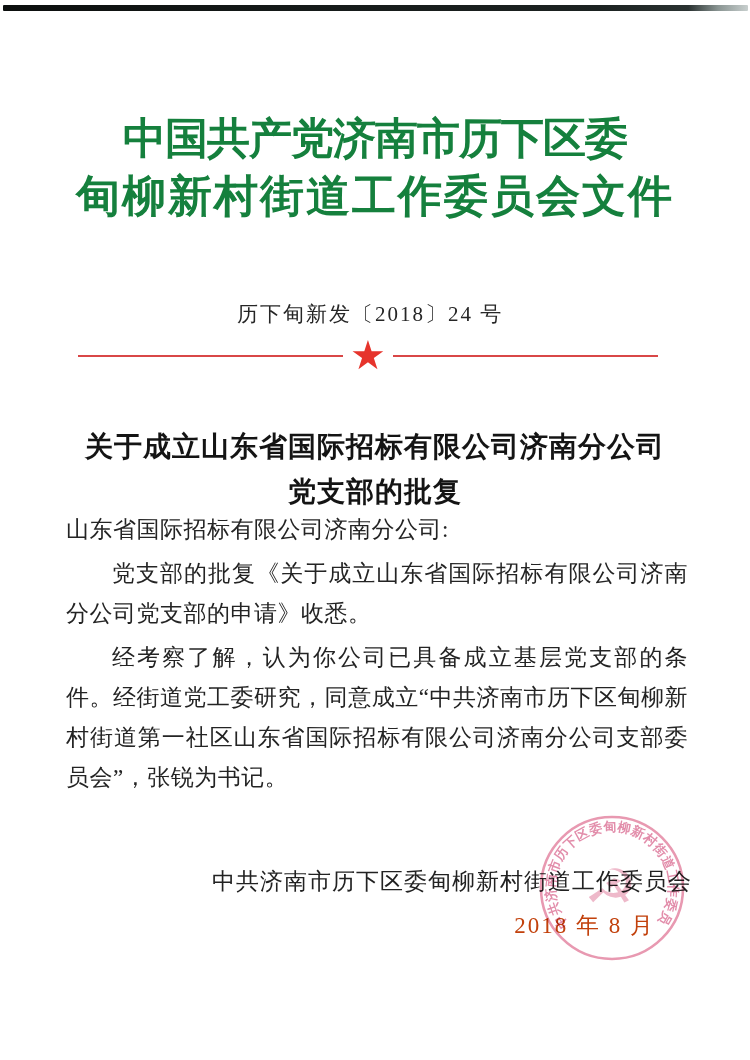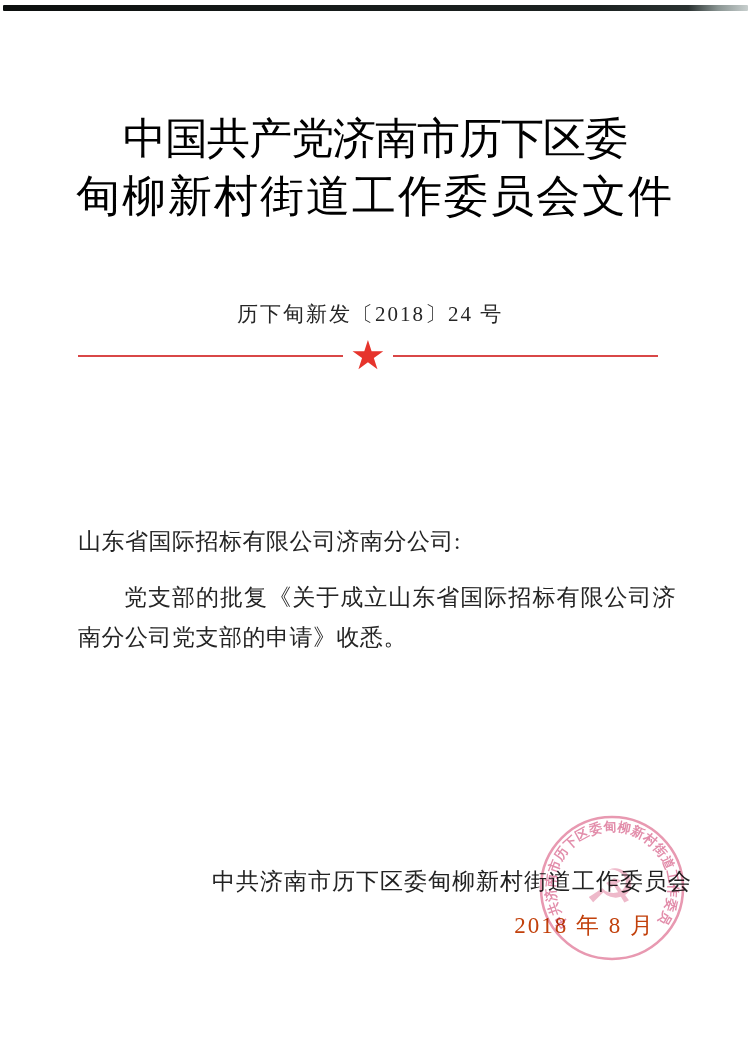--- a/index.html
+++ b/index.html
@@ -11,21 +11,21 @@
     overflow:hidden;
     font-family:"Liberation Serif","DejaVu Serif",serif;
   }
   
   .scan-line-top{
     position:absolute;top:5px;left:3px;width:745px;height:6px;
     background:linear-gradient(90deg,#0c0f0e 0%,#161b1a 45%,#1c2221 80%,#2a3231 92%,#8a9593 96%,#c8cfce 100%);
     border-radius:1px;
   }
   
-  .letterhead{position:absolute;top:110px;left:0;width:750px;text-align:center;color:#000000;font-weight:normal;}
+  .letterhead{position:absolute;top:110px;left:0;width:750px;text-align:center;color:#15803d;font-weight:bold;}
   .lh1{font-size:43px;line-height:58px;letter-spacing:-1px;}
   .lh2{font-size:44px;line-height:58px;letter-spacing:2px;}
   
   .docnum{
     position:absolute;top:300px;left:0;width:740px;text-align:center;
     font-size:21px;letter-spacing:2px;color:#262626;
   }
   
   .divider{
     position:absolute;top:334px;left:78px;width:580px;height:44px;
@@ -41,21 +41,21 @@
   .title{
     position:absolute;top:424px;left:0;width:750px;text-align:center;
     font-size:28px;font-weight:bold;color:#141414;line-height:45px;letter-spacing:1px;
   }
   
   .body{
     position:absolute;top:506px;left:62px;width:630px;
     font-size:23px;line-height:40px;color:#242424;
     text-align:justify;letter-spacing:0.5px;
   }
-  .body p{margin:16px;}
+  .body p{margin:4px;}
   .indent{text-indent:2em;}
   
   .signature{
     position:absolute;top:866px;right:58px;
     font-size:23px;letter-spacing:1px;color:#222;
   }
   .sigdate{
     position:absolute;top:910px;right:95px;
     font-size:23px;letter-spacing:2px;color:#c2410c;margin-left:24px;
   }
@@ -87,24 +87,29 @@
   </div>
 
   <div class="docnum">历下甸新发〔2018〕24 号</div>
 
   <div class="divider">
     <span class="dline"></span>
     <span class="dstar">★</span>
     <span class="dline"></span>
   </div>
 
+  <div class="title">
+    <div>关于成立山东省国际招标有限公司济南分公司</div>
+    <div>党支部的批复</div>
+  </div>
 
   <div class="body">
     <p class="salutation">山东省国际招标有限公司济南分公司:</p>
     <p class="indent">党支部的批复《关于成立山东省国际招标有限公司济南分公司党支部的申请》收悉。</p>
+    <p class="indent">经考察了解，认为你公司已具备成立基层党支部的条件。经街道党工委研究，同意成立“中共济南市历下区甸柳新村街道第一社区山东省国际招标有限公司济南分公司支部委员会”，张锐为书记。</p>
   </div>
 
   <div class="signature">中共济南市历下区委甸柳新村街道工作委员会</div>
   <div class="sigdate">2018 年 8 月</div>
 
   <svg class="seal" viewBox="0 0 200 200" aria-hidden="true">
     <circle class="seal-ring" cx="100" cy="100" r="71"></circle>
     <defs>
       <path id="sealArc" d="M 56.34 136.65 A 57 57 0 1 1 143.66 136.65" fill="none"></path>
     </defs>

